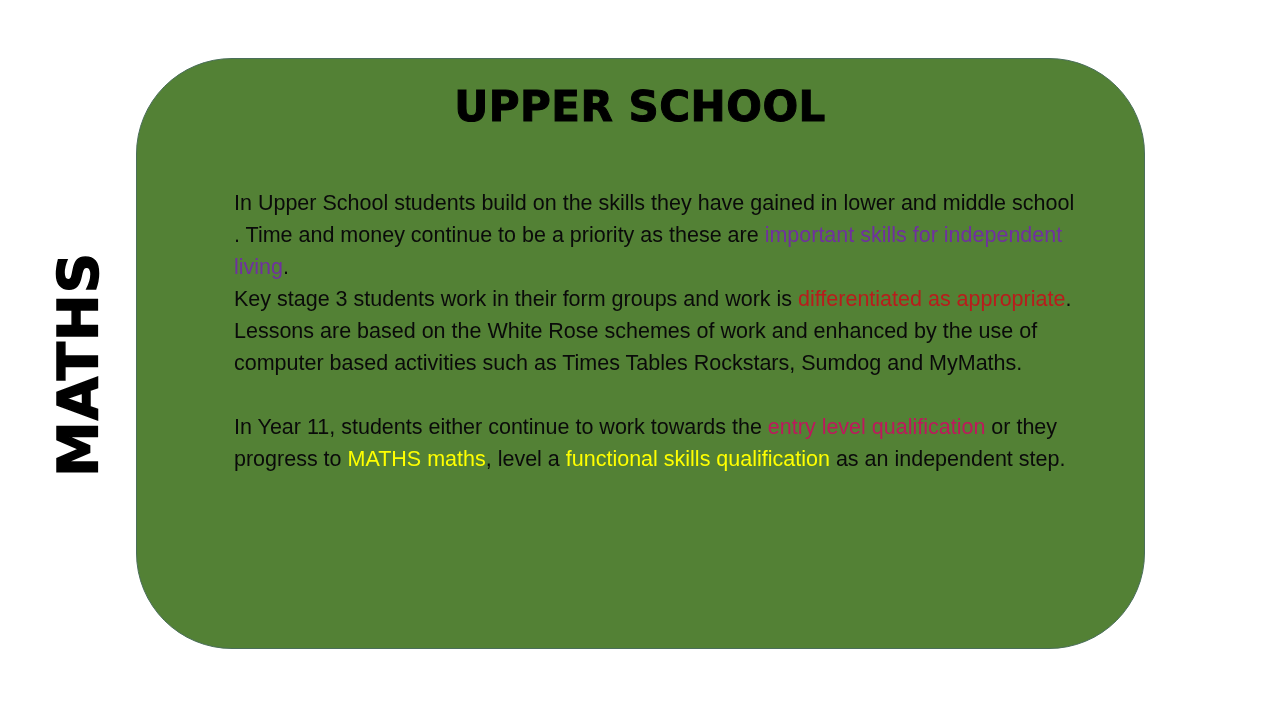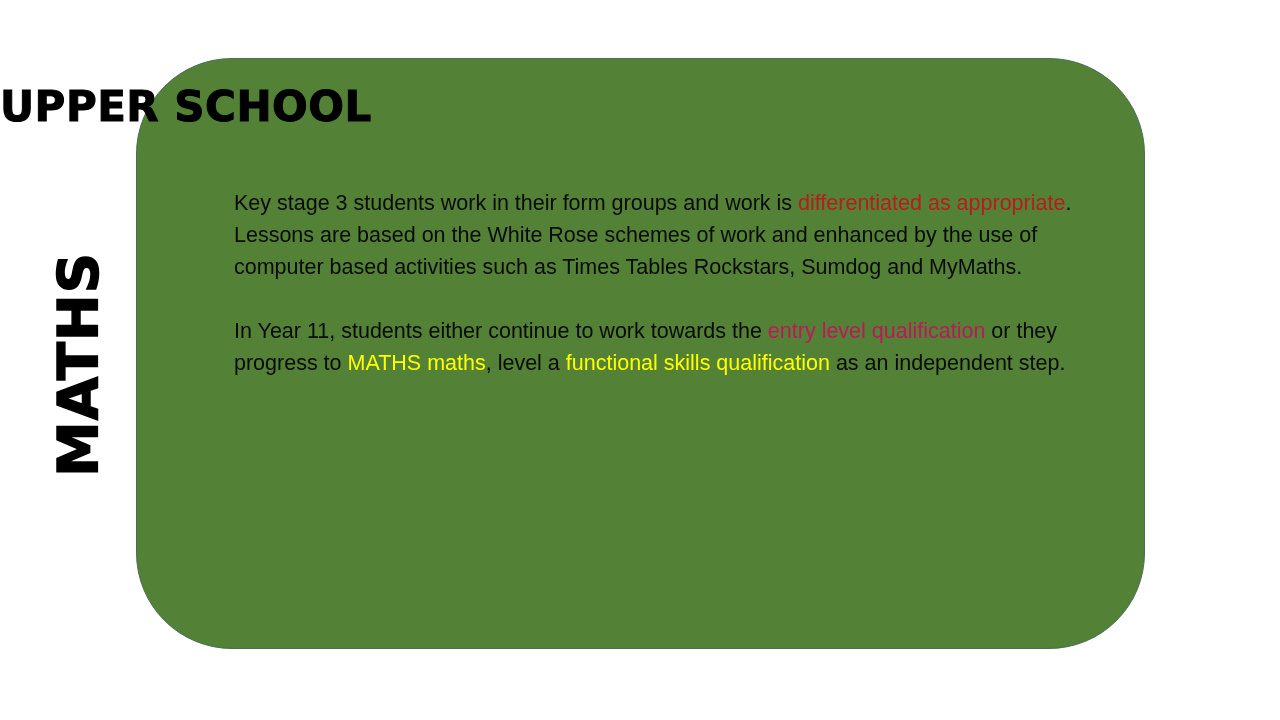--- a/index.html
+++ b/index.html
@@ -44,20 +44,21 @@
       background: #538135;
       border: 1.5px solid #4a6e5a;
       box-sizing: border-box;
       border-radius: 96px;
     }
     .panel-title {
       position: absolute;
       left: 0;
       right: 0;
       top: 82px;
+      text-align: center;
       font-family: "DejaVu Sans", sans-serif;
       font-weight: 900;
       font-size: 42px;
       color: #000000;
       letter-spacing: 0.5px;
       -webkit-text-stroke: 1px #000;
     }
     .body-text {
       position: absolute;
       left: 234px;
@@ -81,19 +82,22 @@
 <div class="side-title">
   <span>MATHS</span>
 </div>
 
 <div class="panel"></div>
 
 <div class="panel-title">UPPER SCHOOL</div>
 
 <div class="body-text">
   <p>
+    <span>In Upper School students build on the skills they have gained in lower and middle school .  Time and money continue to be a priority as these are </span><span style="color:#7030a0">important skills for independent living</span><span>.</span>
+  </p>
+  <p>
     <span>Key stage 3 students work in their form groups and work is </span><span style="color:#b91c1c">differentiated as appropriate</span><span>.  Lessons are based on the White Rose schemes of work and enhanced by the use of computer based activities such as Times Tables Rockstars, Sumdog and MyMaths.</span>
   </p>
   <div class="spacer"></div>
   <p>
     <span>In Year 11, students either continue to work towards the </span><span style="color:#be185d">entry level qualification</span><span> or they progress to </span><span style="color:#ffff00">MATHS maths</span><span>, level a </span><span style="color:#ffff00">functional skills qualification</span><span> as an independent step.</span>
   </p>
 </div>
 
 </body></html>

